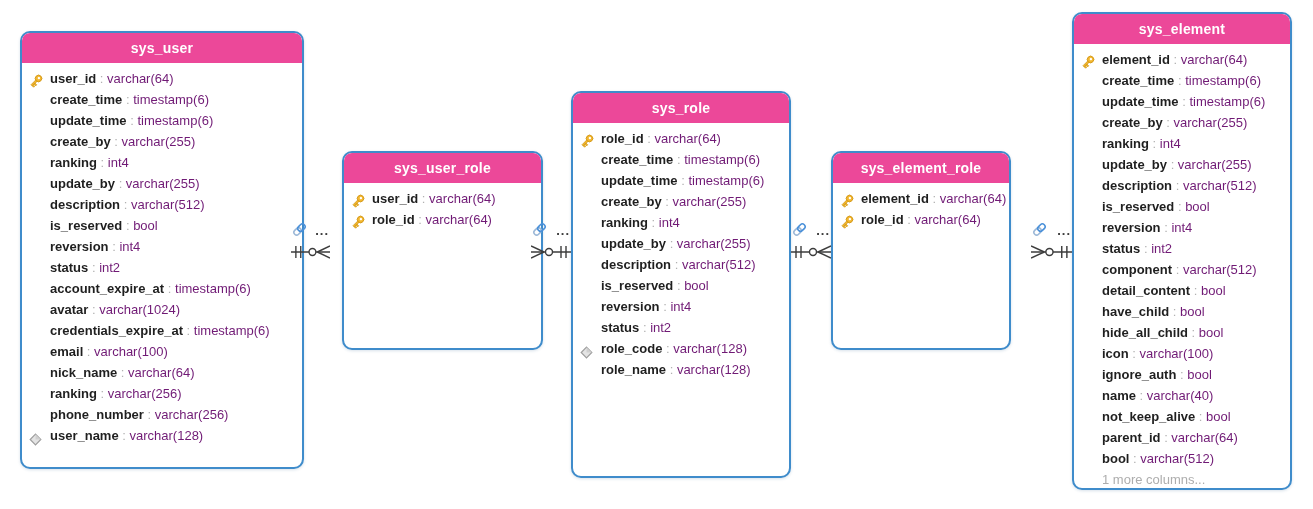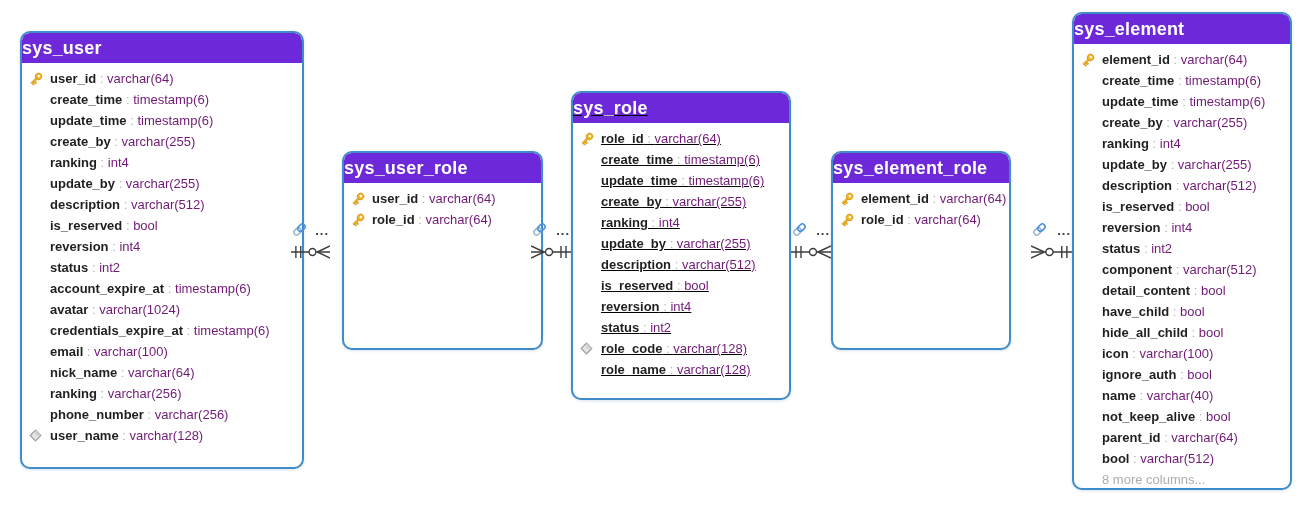--- a/index.html
+++ b/index.html
@@ -5,25 +5,25 @@
   html,body{margin:0;padding:0;background:#ffffff;}
   #canvas{
     position:relative;width:1313px;height:509px;background:#ffffff;overflow:hidden;
     font-family:"Liberation Sans","DejaVu Sans",sans-serif;
   }
   .table{
     position:absolute;background:#ffffff;border:2px solid #3f8ccb;border-radius:10px;
     box-shadow:0 1px 3px rgba(40,90,140,.18);overflow:hidden;box-sizing:border-box;
   }
   .thead{
-    height:30px;line-height:30px;background:#6d28d9;color:#ffffff;text-align:left;
-    font-size:18px;font-weight:bold;letter-spacing:.2px;border-radius:7px 7px 0 0;
+    height:30px;line-height:30px;background:#ec4899;color:#ffffff;text-align:center;
+    font-size:14px;font-weight:bold;letter-spacing:.2px;border-radius:7px 7px 0 0;
   }
   .tbody{padding:5px 4px 0 6px;}
-  .trow{height:21px;line-height:21px;white-space:nowrap;font-size:13px;display:flex;align-items:center;}
+  .trow{height:21px;line-height:21px;white-space:nowrap;font-size:13px;display:flex;align-items:flex-end;}
   .cicon{display:inline-flex;width:22px;min-width:22px;justify-content:flex-start;align-items:center;}
   .cname{color:#1f1f1f;font-weight:bold;}
   .csep{color:#b1b1b1;white-space:pre;}
   .ctype{color:#701a75;}
   .cmore{color:#adadad;}
   .connector{position:absolute;height:46px;}
   .connector-top{display:flex;align-items:center;justify-content:space-between;height:22px;padding:0 1px;}
   .dots{font-size:13px;font-weight:bold;color:#3c3c3c;letter-spacing:1px;line-height:10px;}
   .crowfoot{display:block;width:100%;height:20px;margin-top:0;}
   .crowfoot line,.crowfoot path{stroke:#3c3c3c;stroke-width:1.4;fill:none;}
@@ -194,21 +194,21 @@
     </g>
   </svg>
 </span>
           <span class="cname">role_id</span>
           <span class="csep"> : </span>
           <span class="ctype">varchar(64)</span>
         </div>
       </div>
   </div>
 
-  <div class="table" style="left:571px;top:91px;width:220px;height:309px;text-decoration:underline;">
+  <div class="table" style="left:571px;top:91px;width:220px;height:387px;">
     <div class="thead">sys_role</div>
     <div class="tbody">
         <div class="trow">
           <span class="cicon">
   <svg width="16" height="16" viewBox="0 0 16 16">
     <g transform="rotate(45 8 8)">
       <rect x="7.1" y="6.5" width="1.9" height="7.6" fill="#f3b72e" stroke="#cf9414" stroke-width="0.7"></rect>
       <rect x="8.6" y="10.2" width="2.6" height="1.5" fill="#f3b72e" stroke="#cf9414" stroke-width="0.7"></rect>
       <rect x="8.6" y="12.6" width="2.1" height="1.5" fill="#f3b72e" stroke="#cf9414" stroke-width="0.7"></rect>
       <circle cx="8" cy="4.4" r="3.3" fill="#f3b72e" stroke="#cf9414" stroke-width="0.8"></circle>
@@ -460,21 +460,21 @@
           <span class="ctype">varchar(64)</span>
         </div>
         <div class="trow">
           <span class="cicon"></span>
           <span class="cname">bool</span>
           <span class="csep"> : </span>
           <span class="ctype">varchar(512)</span>
         </div>
         <div class="trow">
           <span class="cicon"></span>
-          <span class="cmore">8 more columns...</span>
+          <span class="cmore">1 more columns...</span>
         </div>
       </div>
   </div>
 
   <div class="connector" style="left:291px;top:220px;width:39px;">
     <div class="connector-top">
       <span class="chain">
   <svg width="15" height="15" viewBox="0 0 16 16">
     <g transform="rotate(-45 8 8)" fill="none" stroke-width="1.7">
       <rect x="0.8" y="5.1" width="8.6" height="5.8" rx="2.9" ry="2.9" stroke="#9db9d8"></rect>

